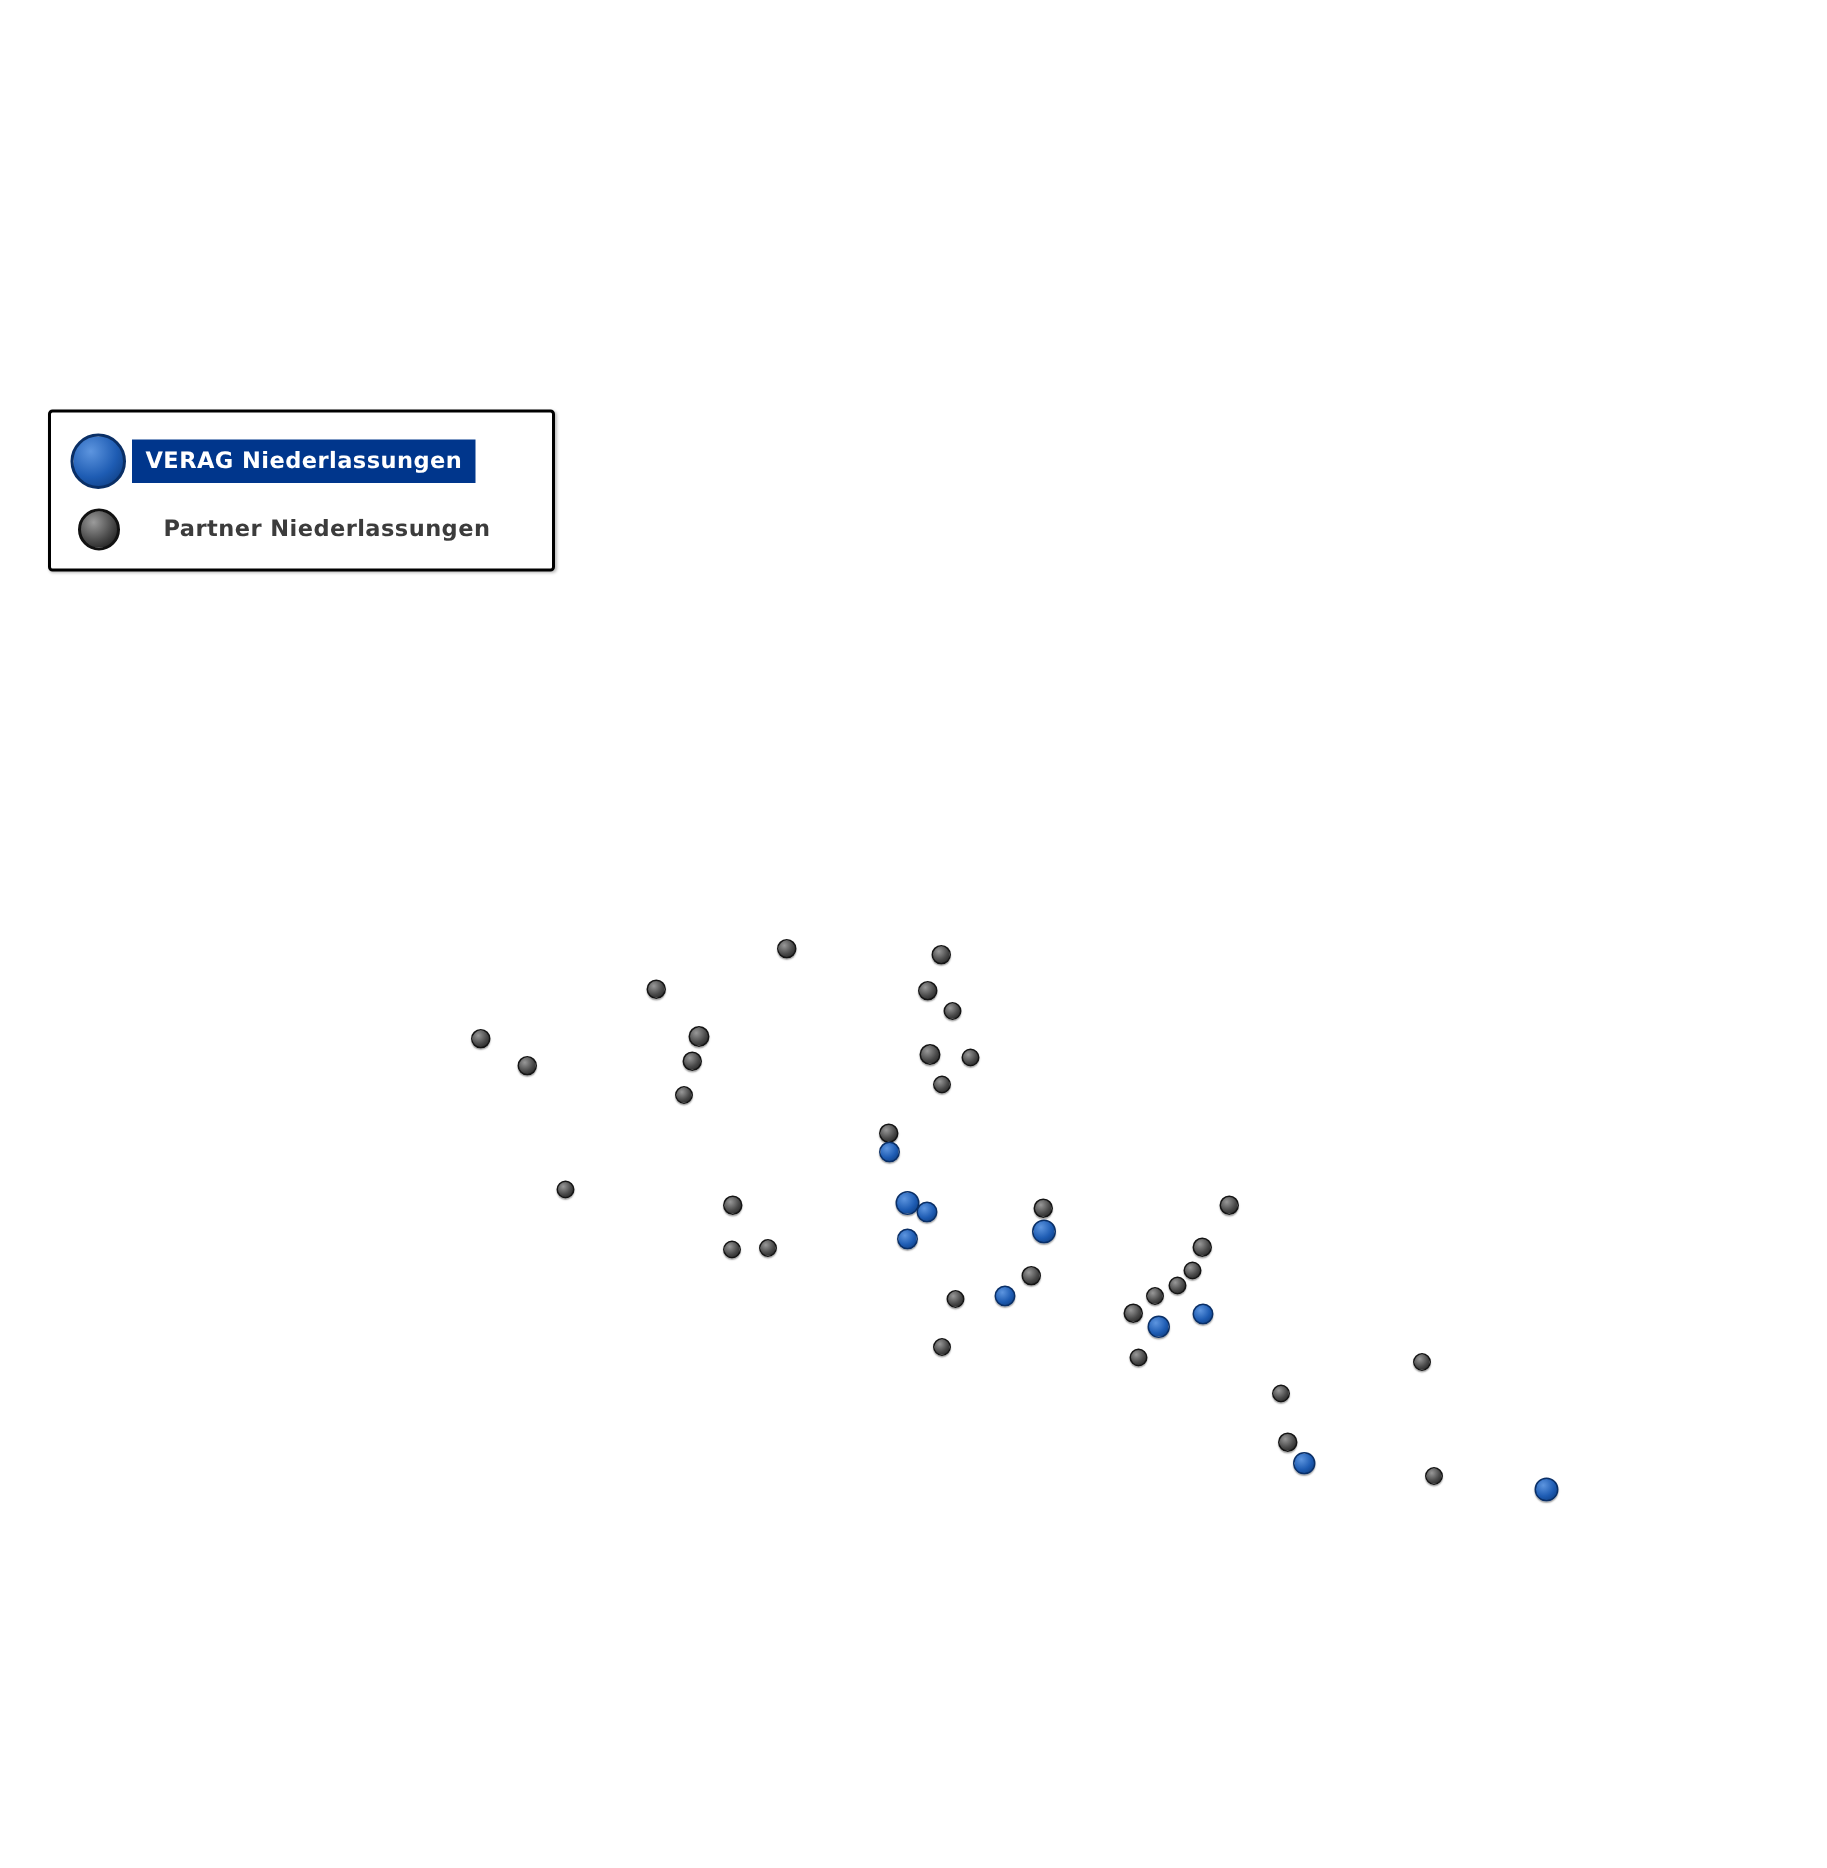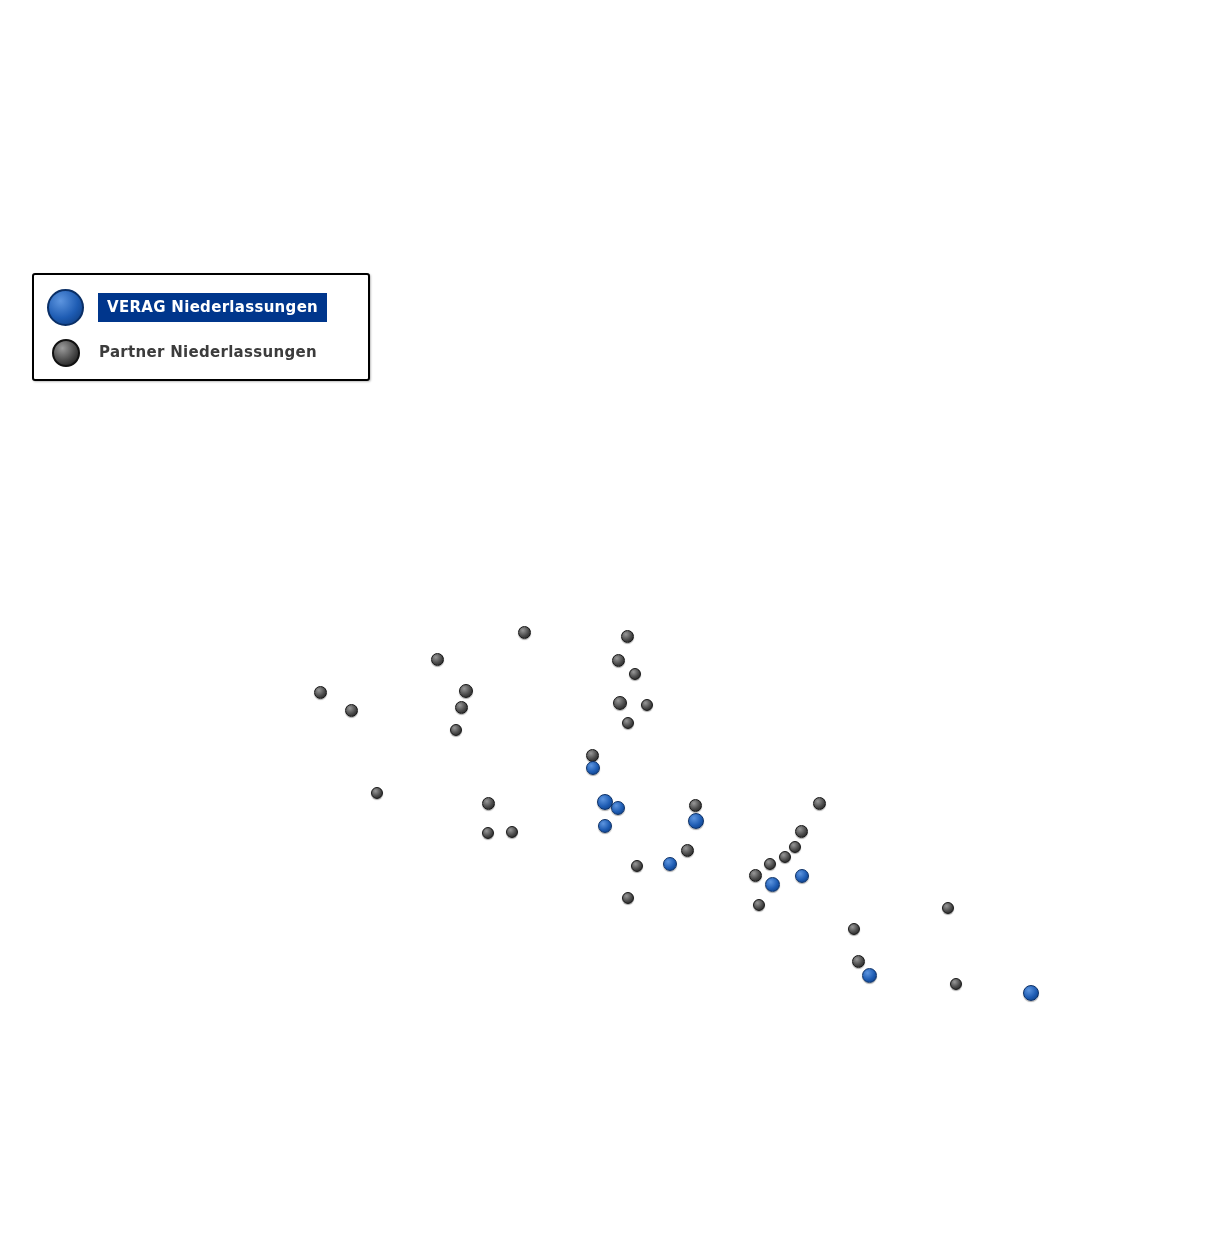--- a/index.html
+++ b/index.html
@@ -61,27 +61,27 @@
     border: 2px solid #111111;
   }
 
   .legend-label {
     font-size: 15px;
     font-weight: bold;
     letter-spacing: 0.3px;
     white-space: nowrap;
   }
   .legend-label.verag {
-    margin-left: 14px;
+    margin-left: 4px;
     color: #ffffff;
     background: var(--verag-badge-bg);
     padding: 5px 9px 6px 9px;
   }
   .legend-label.partner {
-    margin-left: 19px;
+    margin-left: 29px;
     color: #3c3c3c;
     padding: 5px 0 6px 0;
   }
 
   
   #map-layer {
     position: absolute;
     inset: 0;
   }
   .marker {

